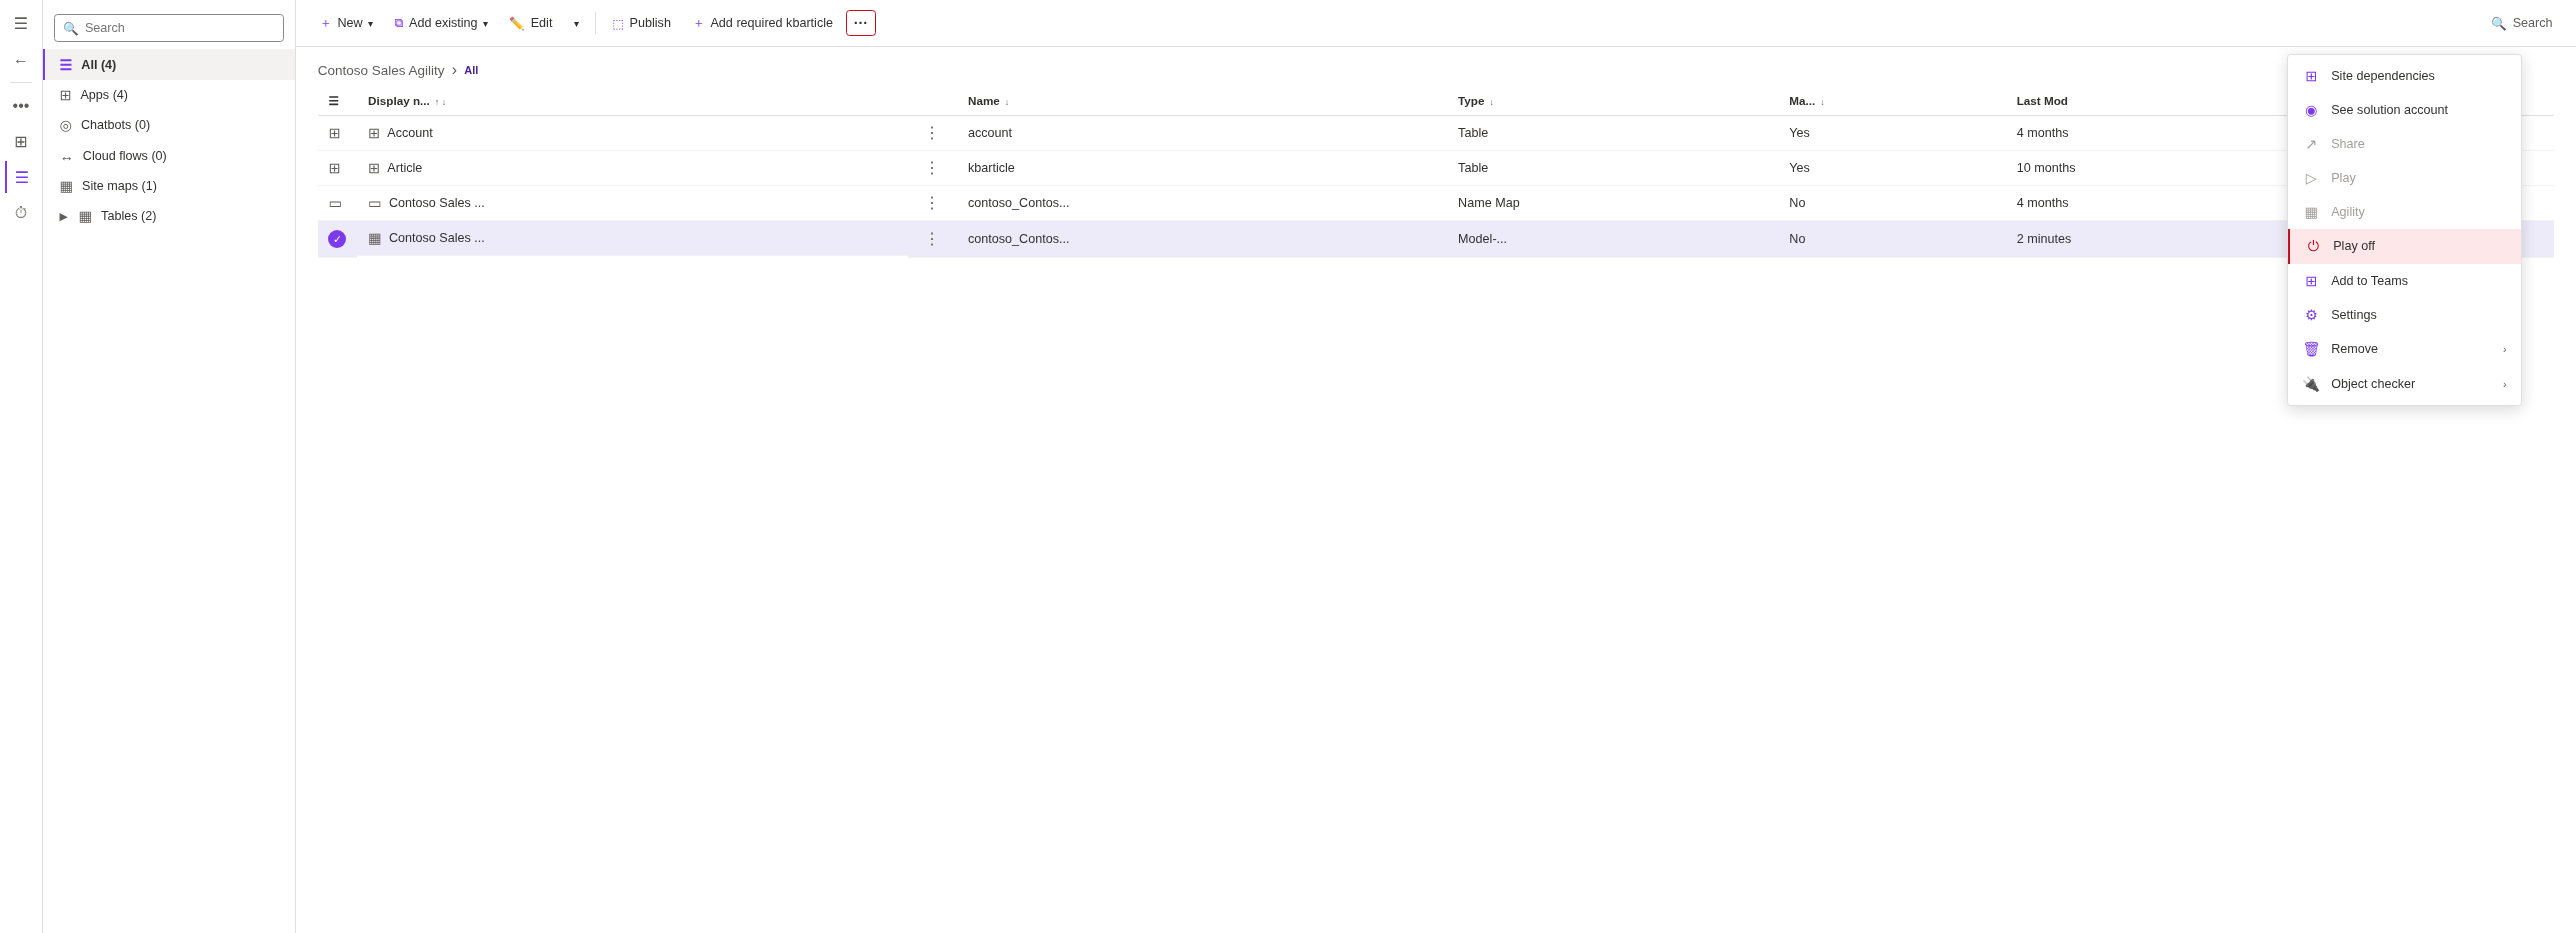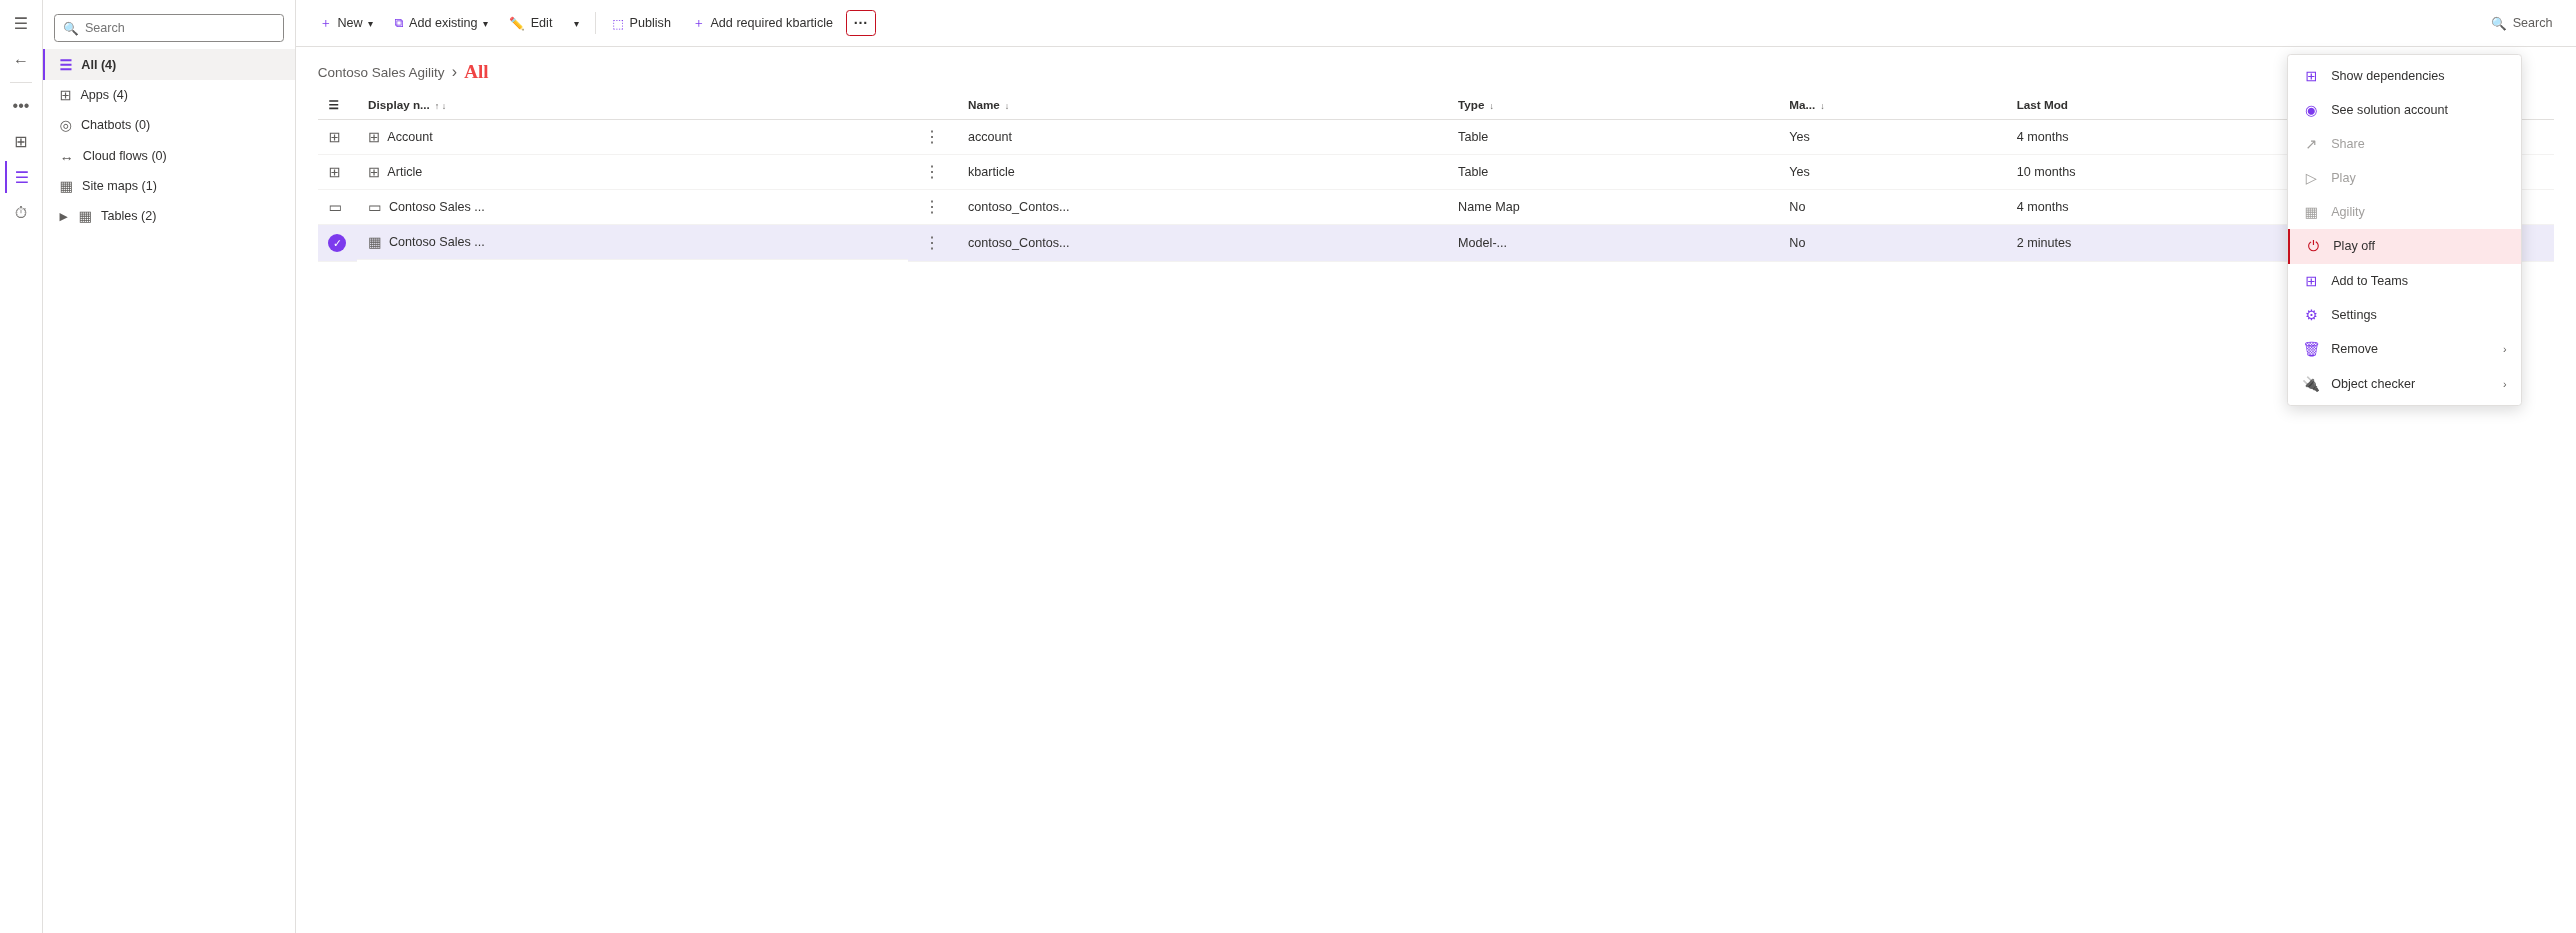--- a/index.html
+++ b/index.html
@@ -133,21 +133,21 @@
 
     
     .breadcrumb {
       display: flex;
       align-items: center;
       gap: 7.2px;
       padding: 14.4px 21.7px 7.2px 21.7px;
       color: #605e5c;
       font-size: 13.5px;
     }
-    .breadcrumb .bc-current { color: #ef4444; font-weight: 600; font-size: 19px; font-family: Liberation Serif, serif; }
+    .breadcrumb .bc-current { color: #4c1d95; font-weight: 600; font-size: 11px; }
     .breadcrumb .bc-sep { font-size: 16px; color: #605e5c; }
 
     
     .table-container {
       padding: 0 21.7px;
       overflow: auto;
       flex: 1;
       position: relative;
     }
     table {
@@ -371,21 +371,21 @@
           </tr>
         </tbody>
     </table>
   </div>
 </div>
 
 <div class="dropdown-menu" id="dropdown-menu">
 
 <div class="menu-item">
     <span class="menu-icon purple">⊞</span>
-    <span>Show dependencies</span>
+    <span>Site dependencies</span>
 
   </div>
     <div class="menu-item">
     <span class="menu-icon purple">◉</span>
     <span>See solution account</span>
 
   </div>
     <div class="menu-item disabled">
     <span class="menu-icon gray">↗</span>
     <span>Share</span>

